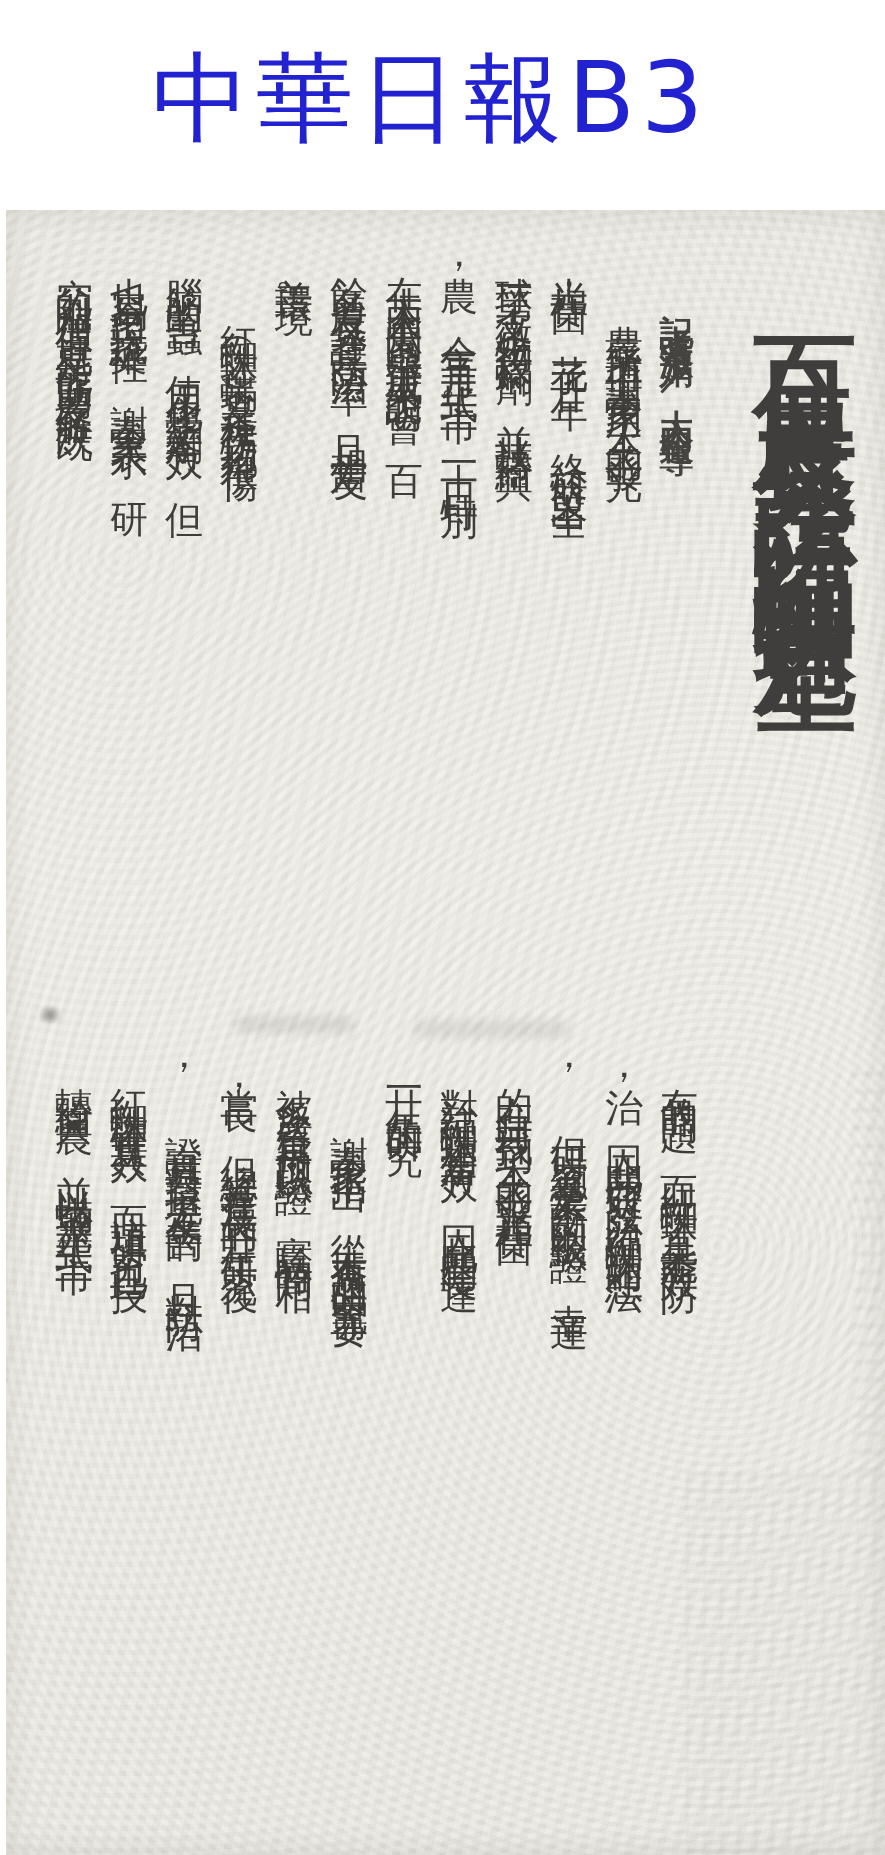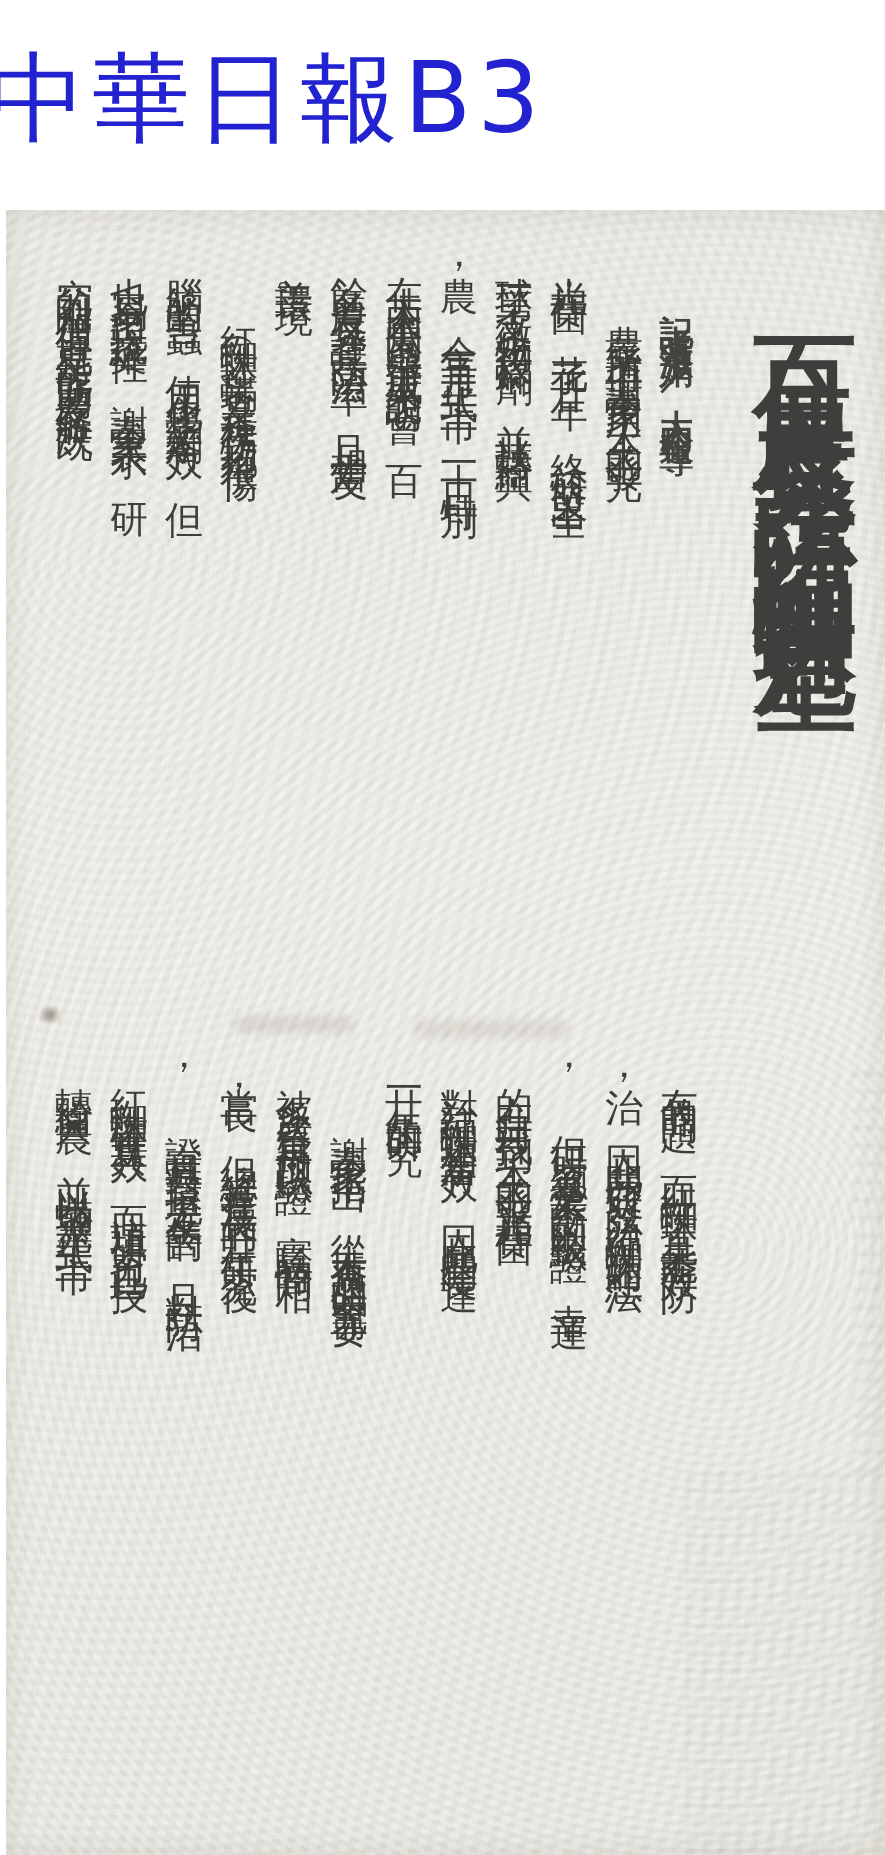--- a/index.html
+++ b/index.html
@@ -3,21 +3,21 @@
 <meta charset="utf-8">
 <style>
   html,body{margin:0;padding:0;}
   body{
     width:885px;height:1855px;position:relative;background:#ffffff;
     font-family:"DejaVu Serif", serif;overflow:hidden;
   }
   
   .masthead{
     position:absolute;top:0;left:0;width:885px;height:200px;
-    display:flex;align-items:center;justify-content:flex-start;
+    display:flex;align-items:center;justify-content:center;
     background:#ffffff;
   }
   .masthead-title{
     font-family:"DejaVu Sans", sans-serif;
     font-size:98px;font-weight:400;letter-spacing:6px;
     color:#2222d0;white-space:nowrap;transform:translateX(-12px);
   }
   
   .clipping{
     position:absolute;left:6px;top:210px;width:879px;height:1645px;

